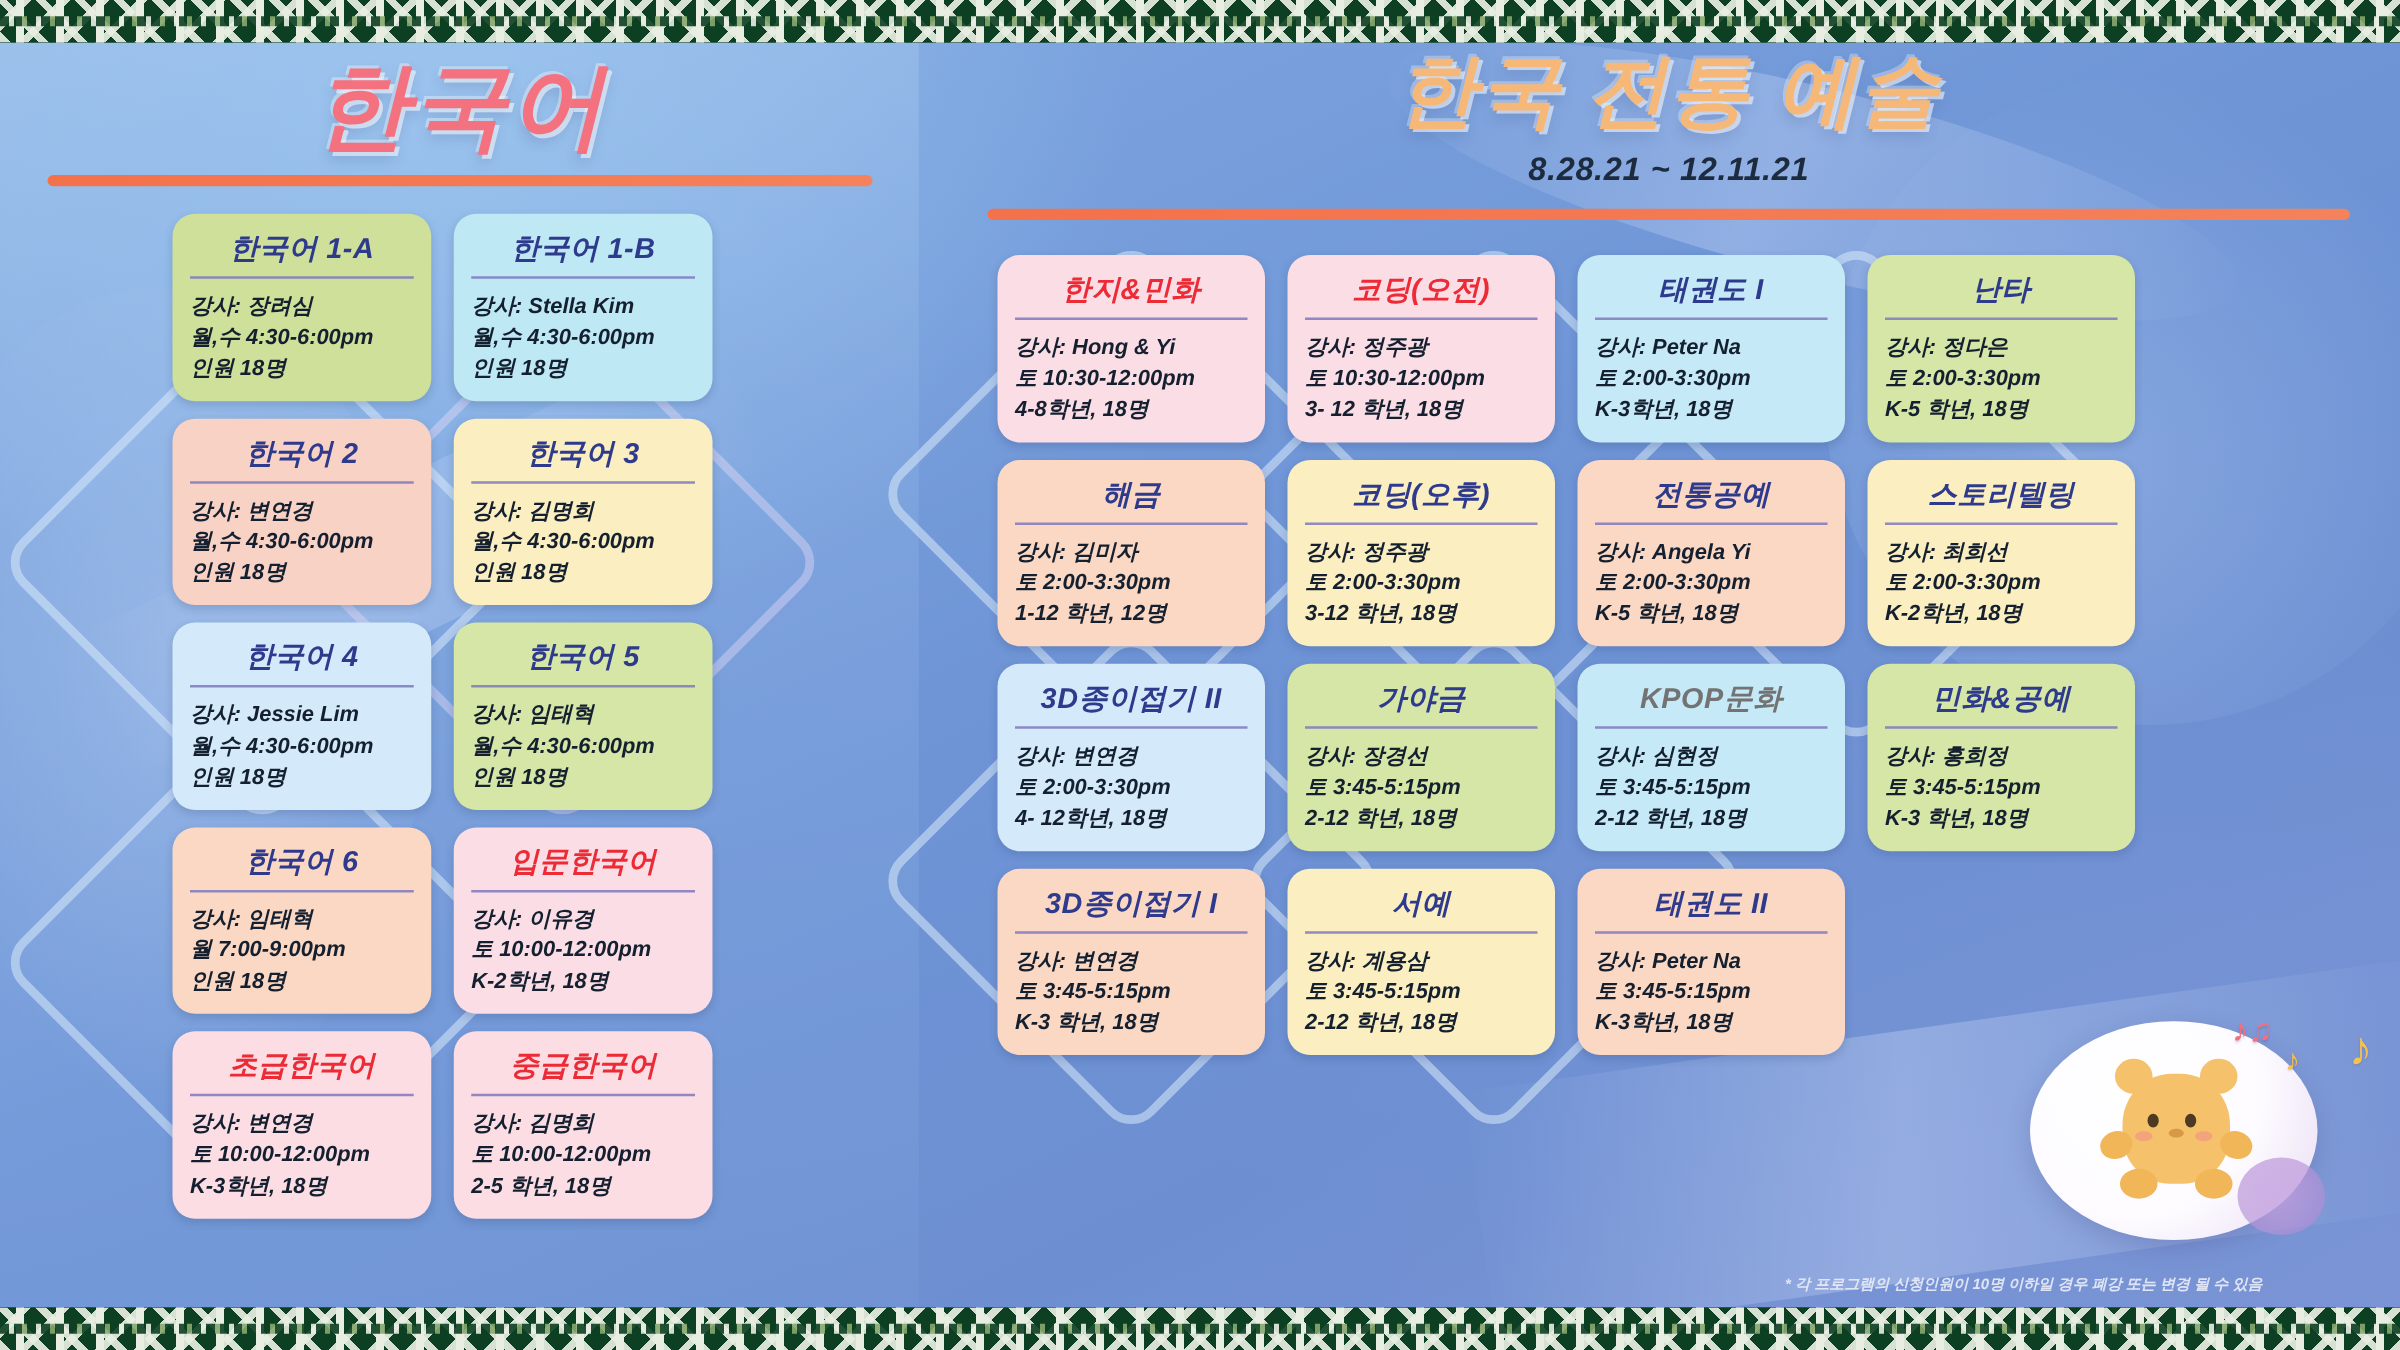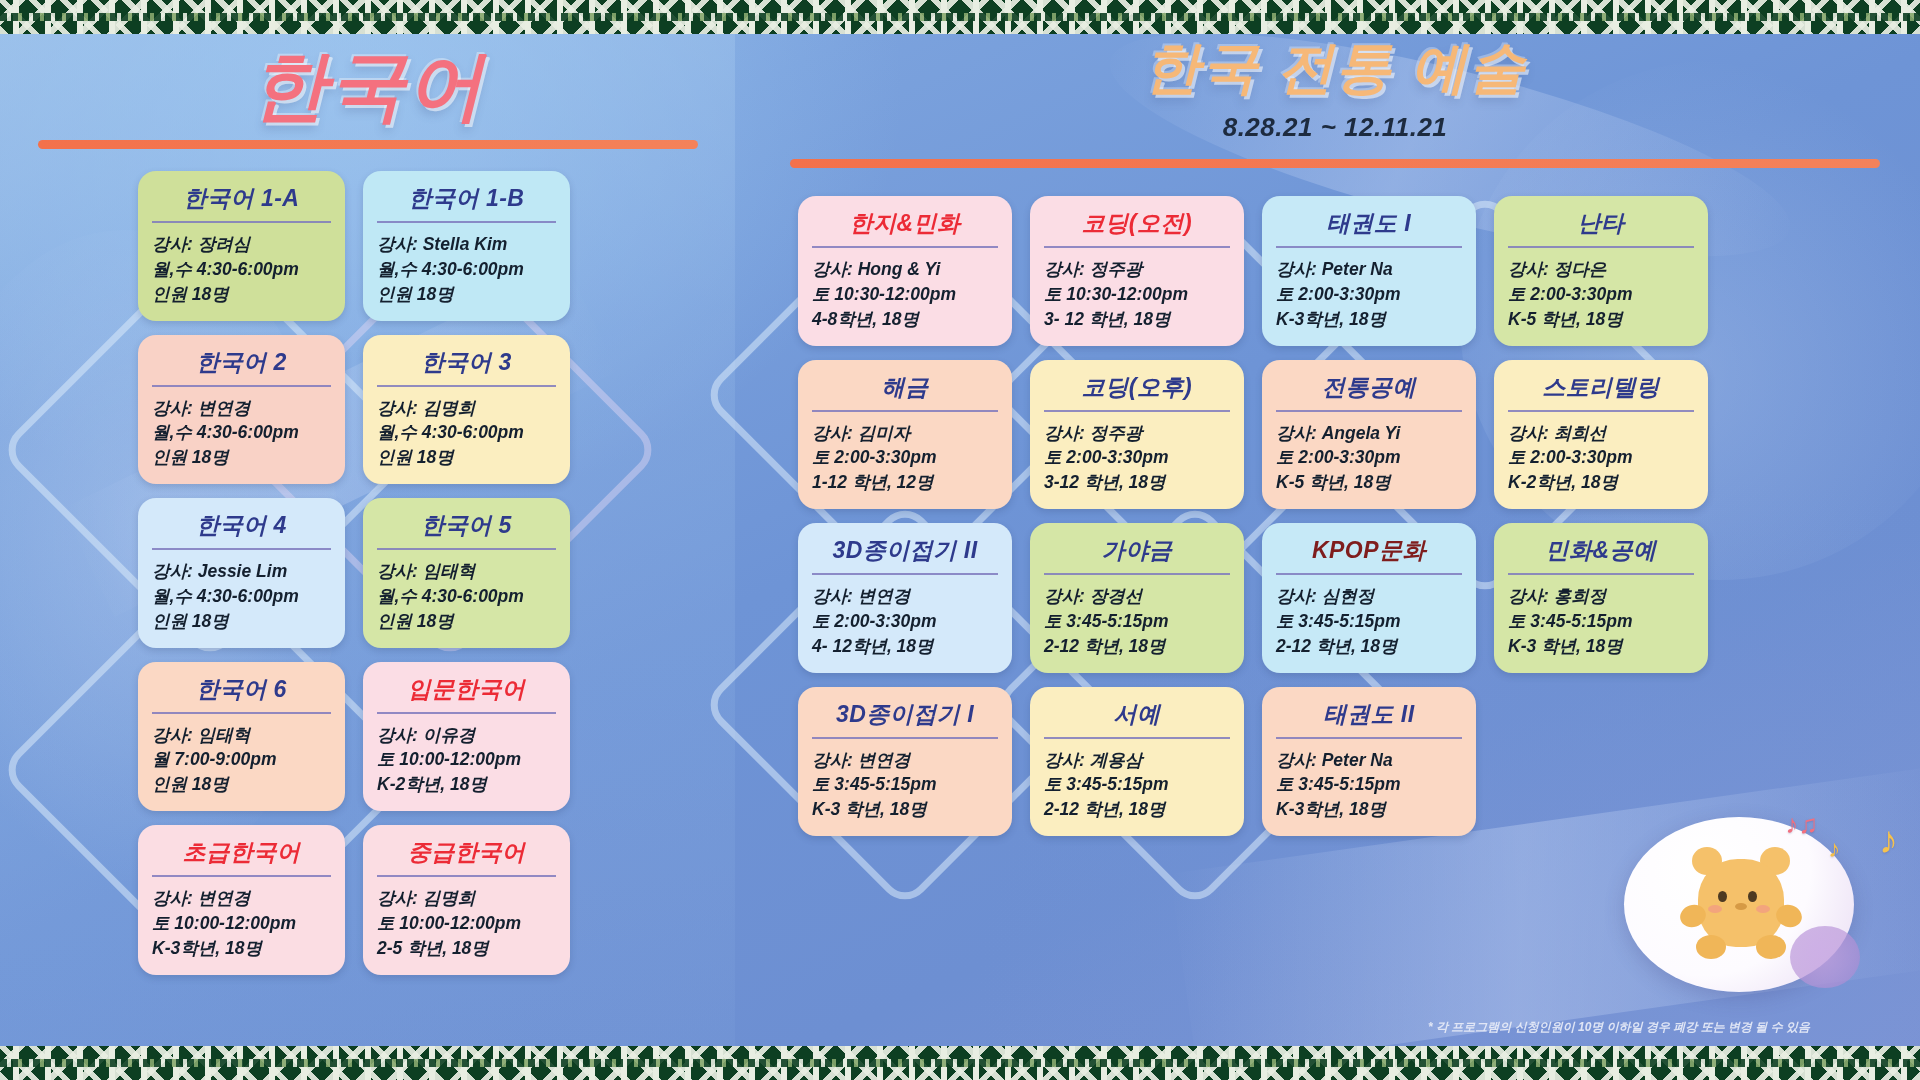--- a/index.html
+++ b/index.html
@@ -104,21 +104,21 @@
   }
   .title-ko {
     font-size: 76px;
     color: #f4717f;
     text-shadow:
       3px 3px 0 rgba(255,255,255,0.55),
       -2px -2px 0 rgba(255,255,255,0.35),
       0 6px 10px rgba(60,80,130,0.25);
   }
   .title-arts {
-    font-size: 56px;
+    font-size: 64px;
     color: #f6b878;
     text-shadow:
       3px 3px 0 rgba(255,255,255,0.55),
       -2px -2px 0 rgba(255,255,255,0.30),
       0 6px 10px rgba(60,80,130,0.25);
   }
   .section-dates {
     font-size: 26px;
     font-weight: bold;
     color: #1d2b3f;
@@ -474,21 +474,21 @@
         <div class="card" style="background: rgb(213, 230, 166);">
           <div class="card-title" style="color: rgb(46, 58, 140);">가야금</div>
           <div class="card-sep"></div>
           <div class="card-lines">
             <div>강사: 장경선</div>
             <div>토  3:45-5:15pm</div>
             <div>2-12 학년, 18명</div>
           </div>
         </div>
         <div class="card" style="background: rgb(198, 233, 247);">
-          <div class="card-title" style="color: #7f1d1d;">KPOP문화</div>
+          <div class="card-title" style="color: #737373;">KPOP문화</div>
           <div class="card-sep"></div>
           <div class="card-lines">
             <div>강사: 심현정</div>
             <div>토  3:45-5:15pm</div>
             <div>2-12 학년, 18명</div>
           </div>
         </div>
         <div class="card" style="background: rgb(213, 230, 166);">
           <div class="card-title" style="color: rgb(46, 58, 140);">민화&amp;공예</div>
           <div class="card-sep"></div>

